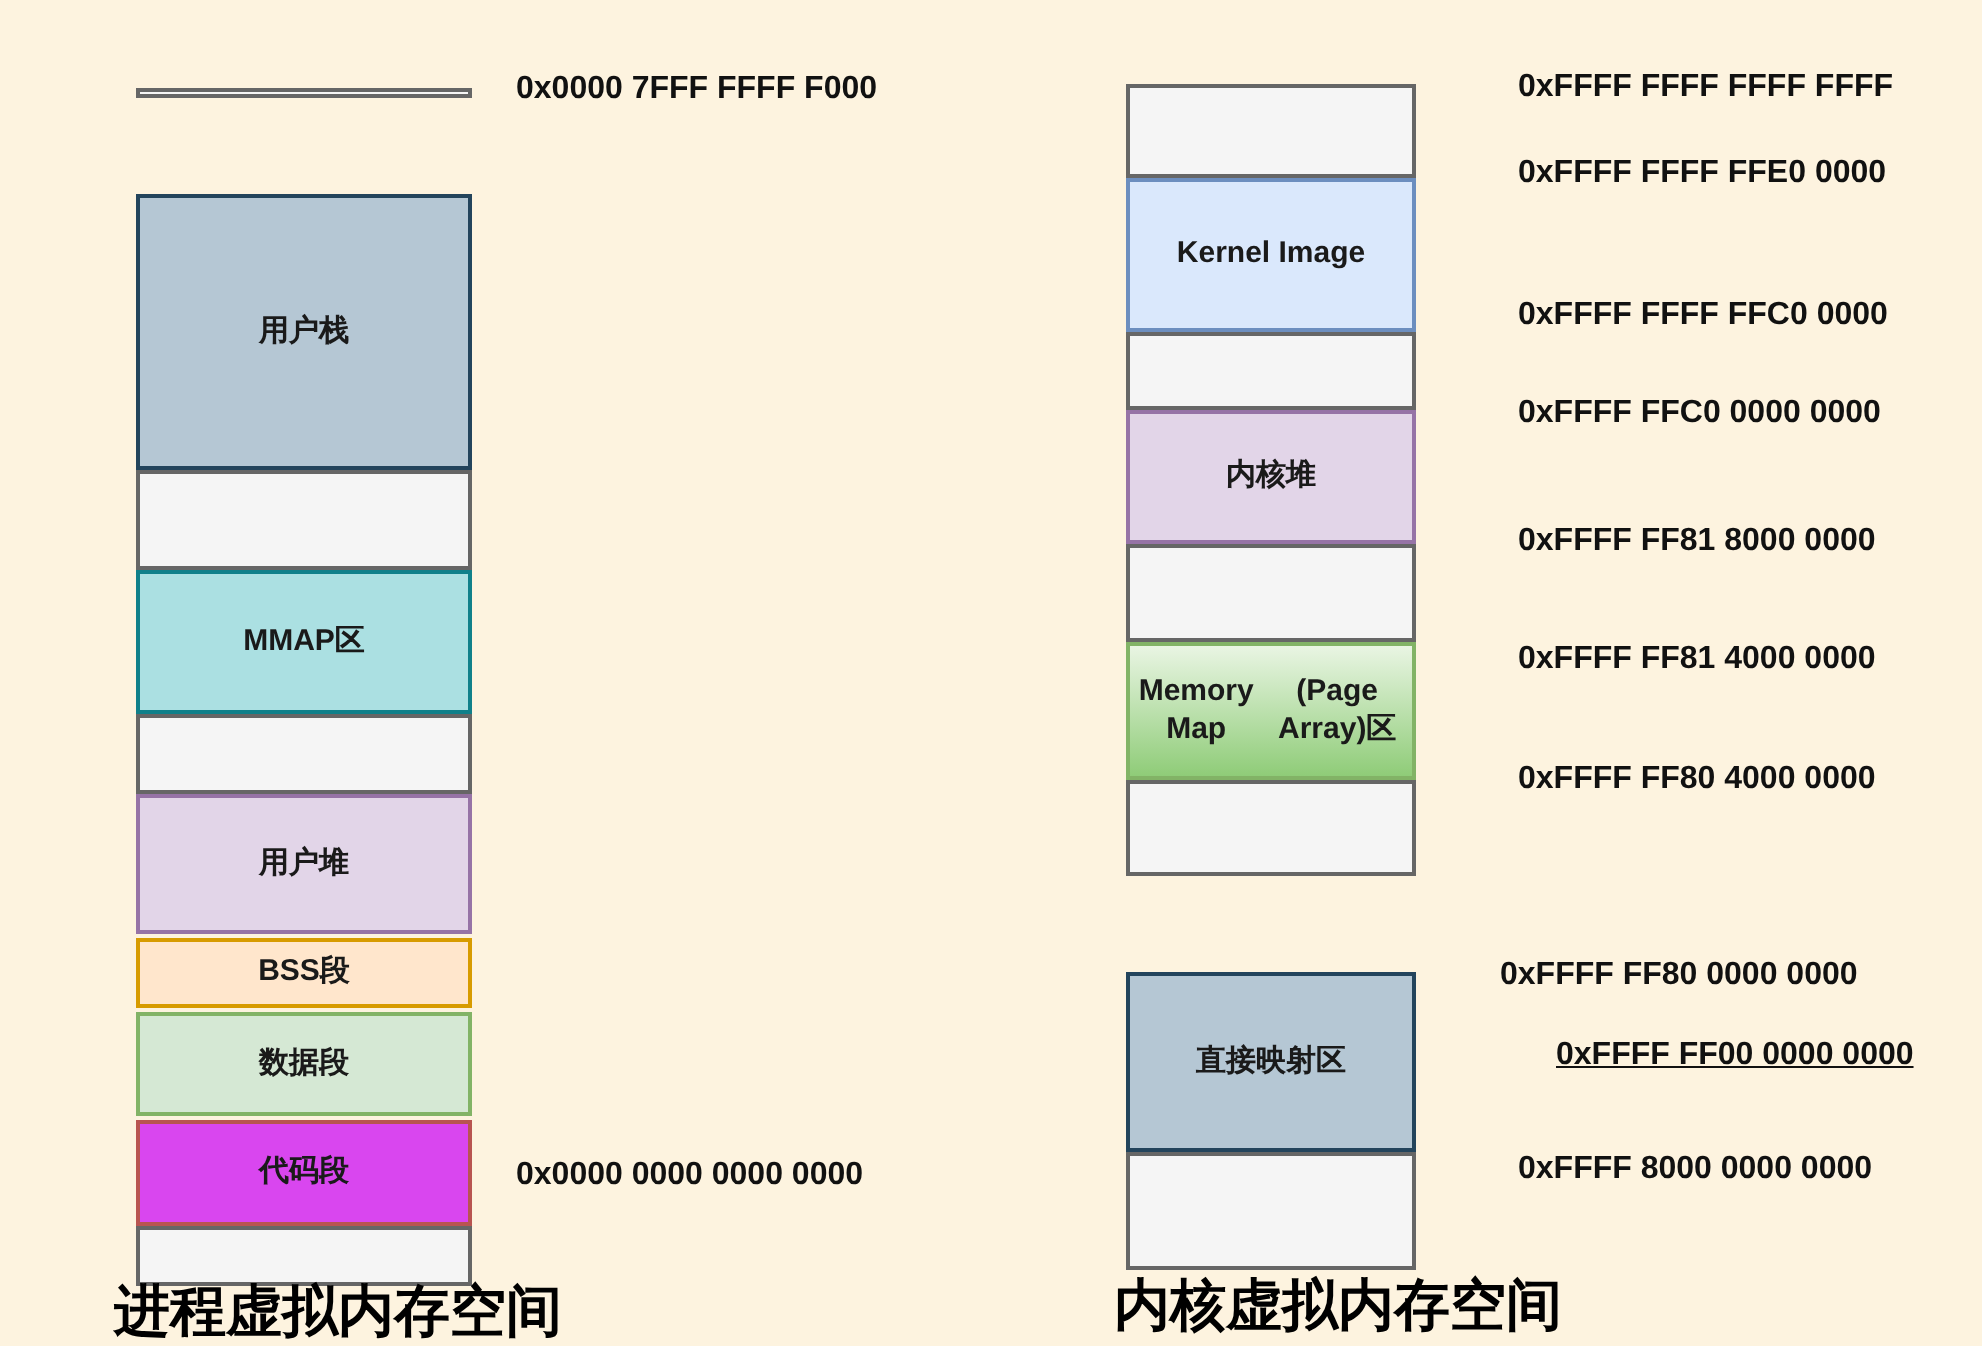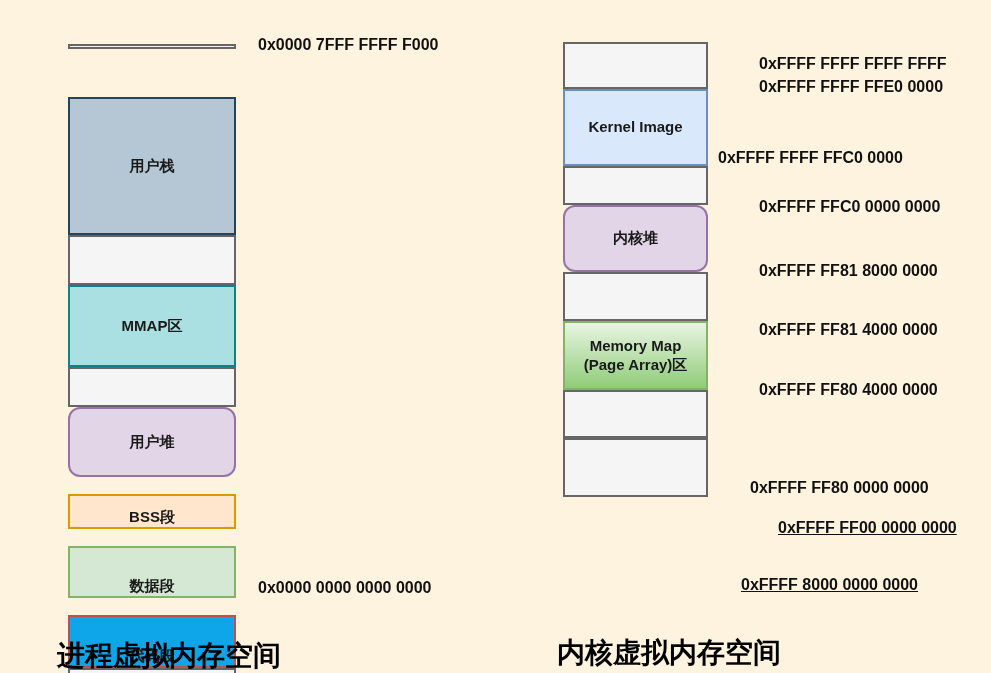--- a/index.html
+++ b/index.html
@@ -19,30 +19,30 @@
     display:flex; align-items:center; justify-content:center;
     text-align:center;
     font-weight:700; font-size:15px; color:#1a1a1a;
     border:2px solid #666666;
     background:#f5f5f5;
     line-height:1.25;
   }
   .seg.empty   { background:#f5f5f5; border-color:#666666; }
   .seg.bluegray{ background:#b5c7d4; border-color:#23445c;margin-top:48px; }
   .seg.teal    { background:#abe0e2; border-color:#10808a; }
-  .seg.purple  { background:#e2d5e8; border-color:#9673a6;border-radius:12px; }
+  .seg.purple  { background:#e2d5e8; border-color:#9673a6; }
   .seg.orange  { background:#ffe6cc; border-color:#d79b00; }
   .seg.green   { background:#d5e8d4; border-color:#82b366; }
-  .seg.red     { background:#0ea5e9; border-color:#b85450; }
+  .seg.red     { background:#d946ef; border-color:#b85450; }
   .seg.blue    { background:#dae8fc; border-color:#6c8ebf; }
   .seg.greengrad {
     background:linear-gradient(to bottom, #e9f5e3 0%, #8fcc78 100%);
     border-color:#82b366;
   }
-  .gap3 { margin-top:17px;align-items:flex-end; }
+  .gap3 { margin-top:2px; }
   .addr {
     position:absolute;
     height:20px;
     display:flex; align-items:center;
     font-weight:700; font-size:16px; color:#111111;
     white-space:nowrap;
   }
   .diagram-title {
     position:absolute;
     font-weight:700; font-size:28px; color:#000000;
@@ -53,21 +53,21 @@
 <body>
 
 <div class="canvas">
 
   <div class="col" style="left:68px; top:44px; width:168px;">
     <div class="seg empty" style="height:5px"></div>
     <div class="seg bluegray" style="height:138px">
       <span>用户栈</span>
     </div>
     <div class="seg empty" style="height:50px"></div>
-    <div class="seg teal" style="height:82px">
+    <div class="seg teal" style="height:72px">
       <span>MMAP区</span>
     </div>
     <div class="seg empty" style="height:40px"></div>
     <div class="seg purple" style="height:70px">
       <span>用户堆</span>
     </div>
     <div class="seg orange gap3" style="height:35px">
       <span>BSS段</span>
     </div>
     <div class="seg green gap3" style="height:52px">
@@ -87,34 +87,37 @@
   <div class="col" style="left:563px; top:42px; width:145px;">
     <div class="seg empty" style="height:47px"></div>
     <div class="seg blue" style="height:77px">
       <span>Kernel Image</span>
     </div>
     <div class="seg empty" style="height:39px"></div>
     <div class="seg purple" style="height:67px">
       <span>内核堆</span>
     </div>
     <div class="seg empty" style="height:49px"></div>
-    <div class="seg greengrad" style="height:69px; flex-direction:column;">
+    <div class="seg greengrad" style="height:69px; flex-direction:row;">
       <span>Memory Map</span>
       <span>(Page Array)区</span>
     </div>
     <div class="seg empty" style="height:48px"></div>
+    <div class="seg bluegray" style="height:90px">
+      <span>直接映射区</span>
+    </div>
     <div class="seg empty" style="height:59px"></div>
   </div>
 
-  <div class="addr" style="left:759px; top:34px;margin-top:20px;">0xFFFF FFFF FFFF FFFF</div>
+  <div class="addr" style="left:759px; top:34px;">0xFFFF FFFF FFFF FFFF</div>
   <div class="addr" style="left:759px; top:77px;">0xFFFF FFFF FFE0 0000</div>
-  <div class="addr" style="left:718px; top:148px;">0xFFFF FFFF FFC0 0000</div>
+  <div class="addr" style="left:759px; top:148px;">0xFFFF FFFF FFC0 0000</div>
   <div class="addr" style="left:759px; top:197px;">0xFFFF FFC0 0000 0000</div>
   <div class="addr" style="left:759px; top:261px;">0xFFFF FF81 8000 0000</div>
   <div class="addr" style="left:759px; top:320px;">0xFFFF FF81 4000 0000</div>
   <div class="addr" style="left:759px; top:380px;">0xFFFF FF80 4000 0000</div>
   <div class="addr" style="left:750px; top:430px;margin-top:48px;">0xFFFF FF80 0000 0000</div>
   <div class="addr" style="left:778px; top:518px;text-decoration:underline;">0xFFFF FF00 0000 0000</div>
-  <div class="addr" style="left:741px; top:575px;text-decoration:underline;">0xFFFF 8000 0000 0000</div>
+  <div class="addr" style="left:759px; top:575px;">0xFFFF 8000 0000 0000</div>
 
   <div class="diagram-title" style="left:557px; top:634px;">内核虚拟内存空间</div>
 
 </div>
 
 </body></html>

